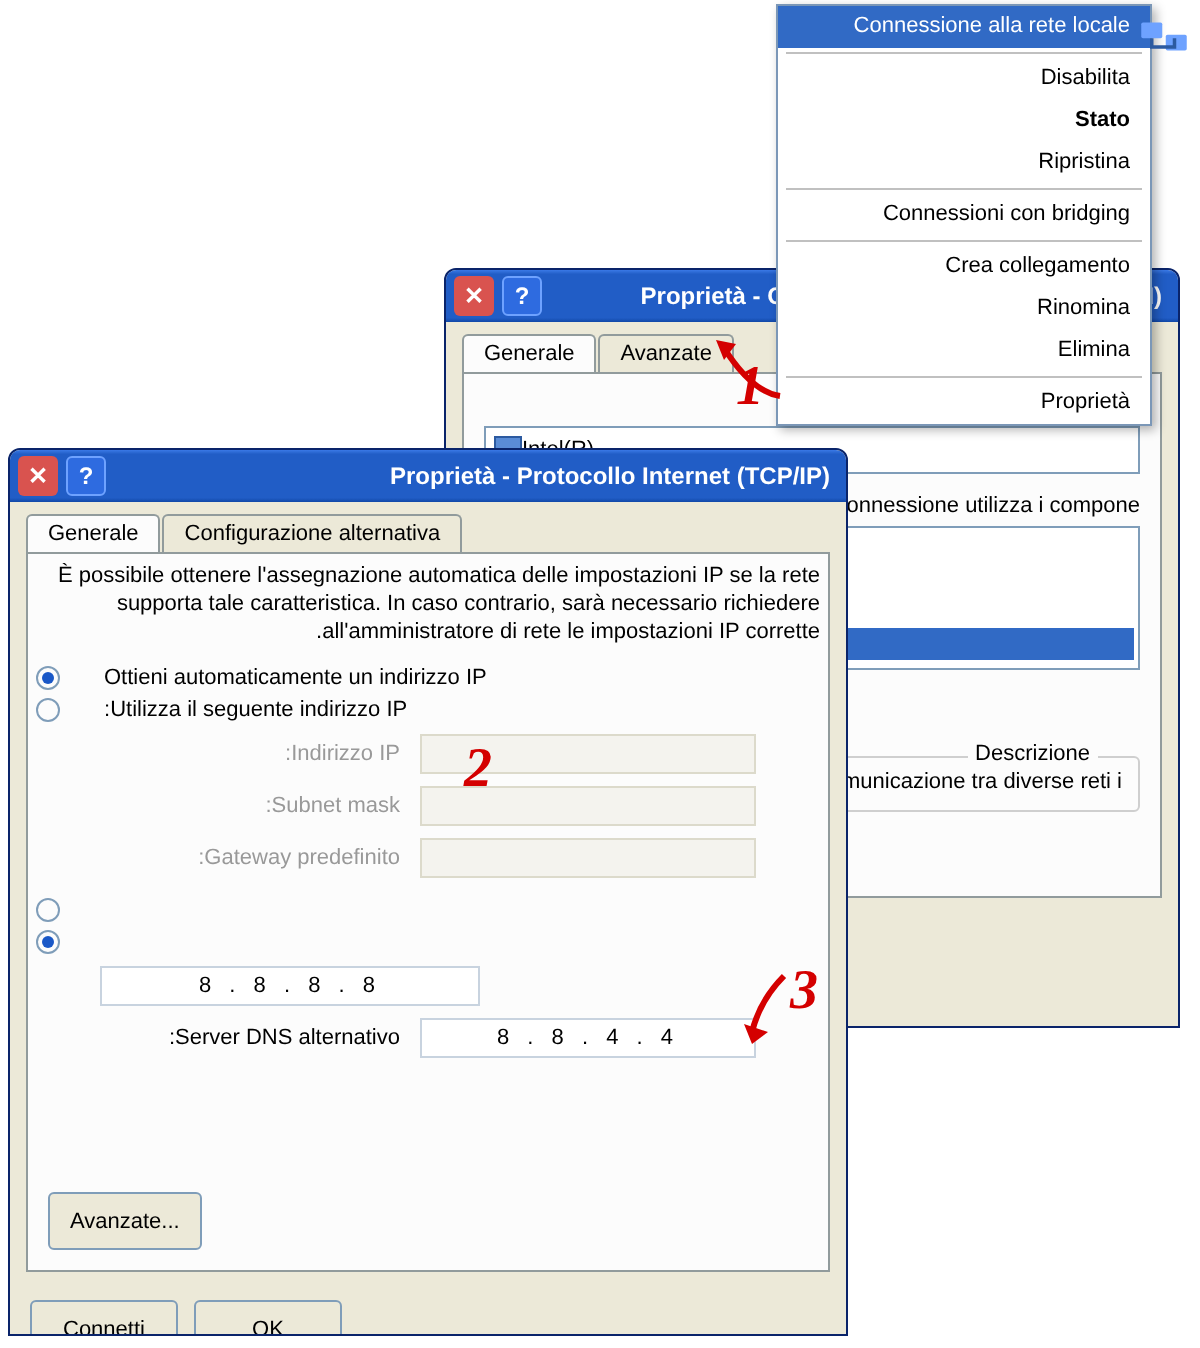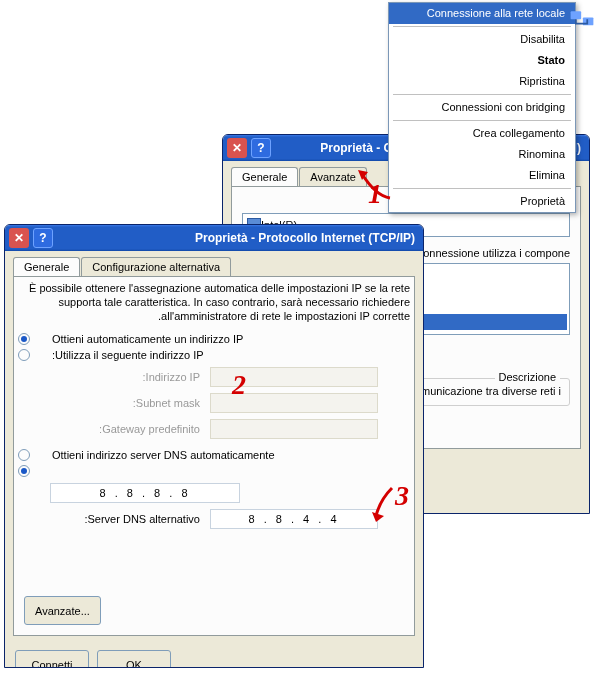--- a/index.html
+++ b/index.html
@@ -100,21 +100,21 @@
   .mini-icon { width:14px; height:14px; background:#5a8cd6; border:1px solid #2c5aa0; }
   .btnrow { display:flex; flex-direction: row-reverse; gap:6px; margin-top:6px; }
   .xp-btn {
     min-width:74px; height:29px;
     border:1px solid #7f9db9; background:#ece9d8;
     border-radius:3px; padding:2px 10px;
     display:inline-flex; align-items:center; justify-content:center;
   }
   .xp-btn.disabled { color:#999; }
   .grp { border:1px solid #cfcfcf; border-radius:3px; padding:6px 8px 8px; margin-top:8px; position:relative; }
-  .grp > .legend { position:absolute; top:-8px; right:9px; background:#fcfcfc; padding:0 4px; }
+  .grp > .legend { position:absolute; top:-8px; right:20px; background:#fcfcfc; padding:0 4px; }
   .chk-line { display:flex; flex-direction:row-reverse; align-items:center; gap:6px; margin-top:4px; }
 
   
   .tcp-win { top: 224px; left: 4px; width: 420px; height: 444px; z-index: 30; }
   .tcp-pane {
     margin: 0 8px 8px;
     border: 1px solid #919b9c;
     background: #fcfcfc;
     padding: 4px;
     height: 360px;
@@ -281,21 +281,20 @@
           <span class="ip-input disabled"></span>
         </div>
       <div class="field-row">
           <span class="field-label" style="color:#999">Gateway predefinito:</span>
           <span class="ip-input disabled"></span>
         </div>
     </div>
 
     <div class="radio-line">
         <span class="radio"></span>
-        <span>Ottieni indirizzo server DNS automaticamente</span>
       </div>
     <div class="radio-line">
         <span class="radio sel"></span>
       </div>
     <div style="margin:4px 18px 0;">
       <div class="field-row">
           <span class="ip-input">8 . 8 . 8 . 8</span>
         </div>
       <div class="field-row">
           <span class="field-label">Server DNS alternativo:</span>

